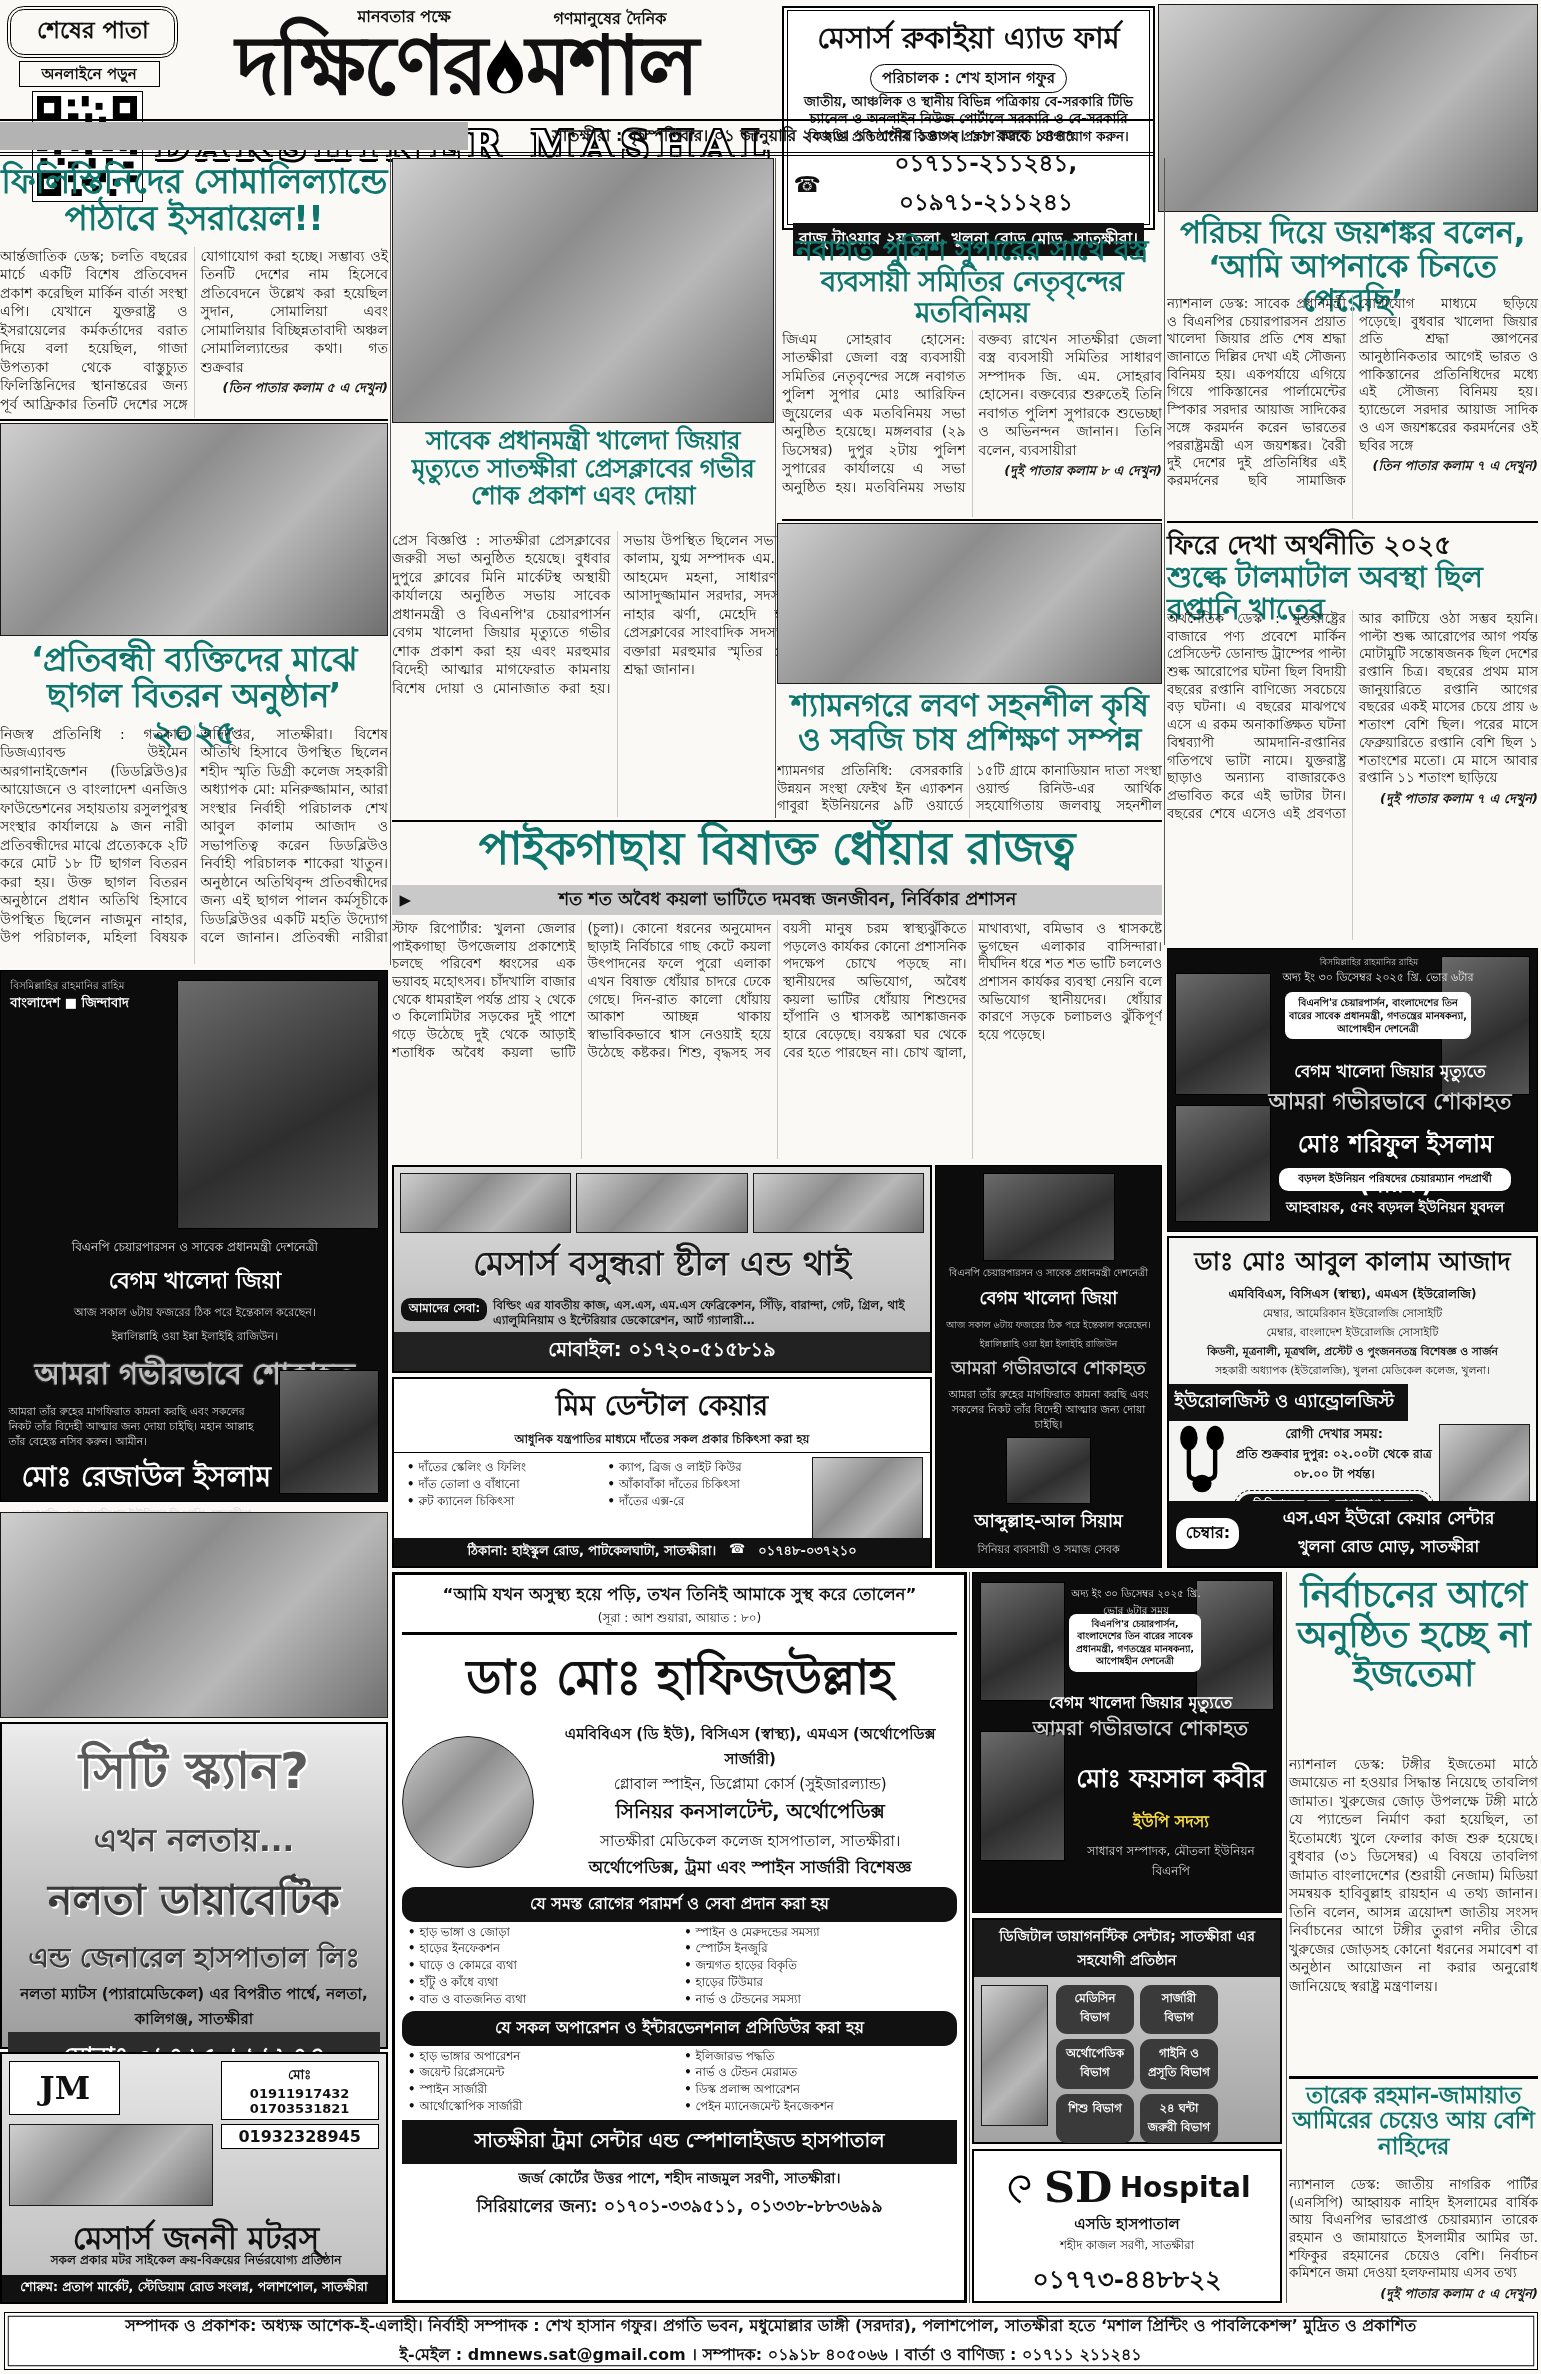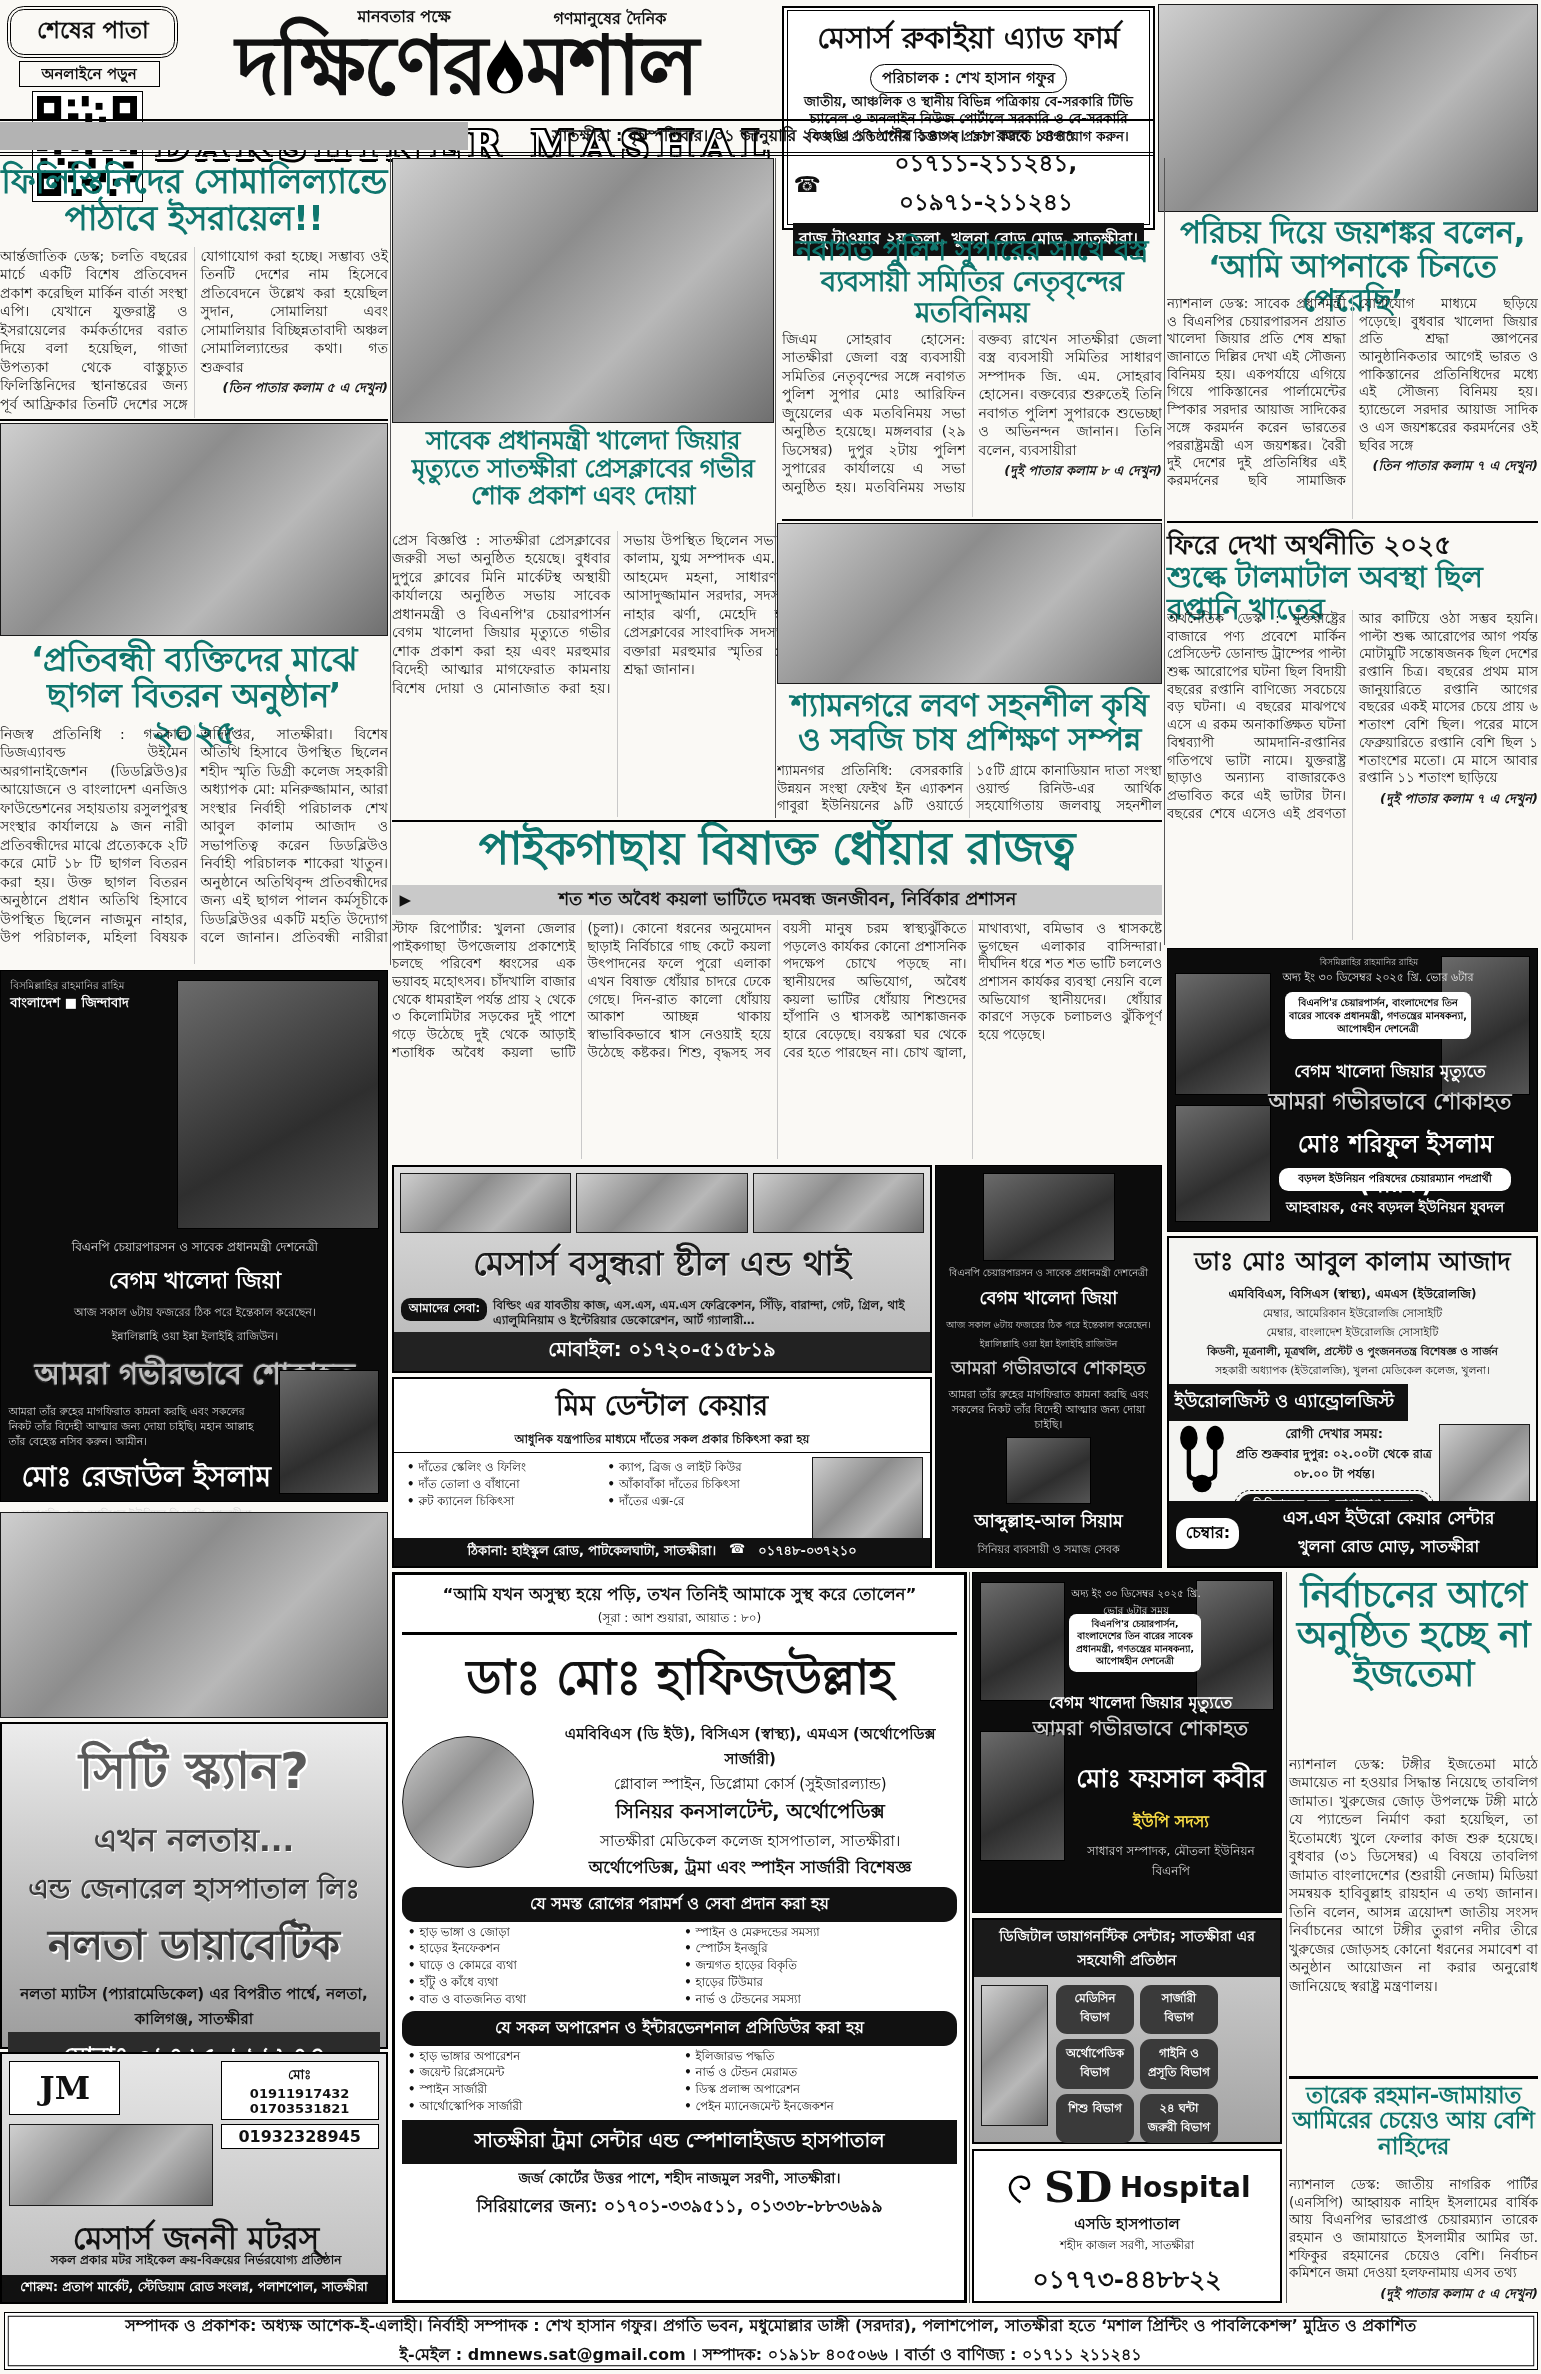--- a/index.html
+++ b/index.html
@@ -140,22 +140,22 @@
       <div style="font-size:10.2px;color:#c5c5c5;align-self:flex-start;margin-left:13px;">সাবেক সভাপতি, ৭নং আলিপুর ইউনিয়ন যুবদল, সাতক্ষীরা</div>
     </div>
     <div class="abs photo-dark" style="left:278px;top:399px;width:100px;height:124px;"></div>
   </div>
 
   <div class="abs photo" style="left:0;top:1512px;width:388px;height:206px;"></div>
 
   <div class="abs" style="left:0;top:1722px;width:388px;height:327px;border:2.8px solid #000;background:linear-gradient(180deg,#ececec,#9c9c9c);display:flex;flex-direction:column;align-items:center;justify-content:space-between;padding:9.3px 5.6px 0;">
     <div style="font-size:50px;font-weight:bold;color:#5a5a5a;text-shadow:1.9px 1.9px 0 #fff,-1.9px -1.9px 0 #fff,1.9px -1.9px 0 #fff,-1.9px 1.9px 0 #fff;">সিটি স্ক্যান?</div>
     <div style="font-size:31px;font-weight:bold;color:#444;text-shadow:0.9px 0.9px 0 #fff;">এখন নলতায়...</div>
+    <div style="font-size:41px;font-weight:bold;color:#3a3a3a;text-shadow:1.9px 1.9px 0 #fff;">নলতা ডায়াবেটিক</div>
     <div style="font-size:27px;font-weight:bold;color:#3a3a3a;text-shadow:0.9px 0.9px 0 #fff;">এন্ড জেনারেল হাসপাতাল লিঃ</div>
-    <div style="font-size:41px;font-weight:bold;color:#3a3a3a;text-shadow:1.9px 1.9px 0 #fff;">নলতা ডায়াবেটিক</div>
     <div style="font-size:15px;font-weight:bold;text-align:center;color:#111;">নলতা ম্যাটস (প্যারামেডিকেল) এর বিপরীত পার্শ্বে, নলতা, কালিগঞ্জ, সাতক্ষীরা</div>
     <div class="bar-dark" style="width:100%;font-size:25px;padding:4.6px 0;background:#2b2b2b;">মোবাঃ ০১৭৬৫-২২১৮৭৪</div>
   </div>
 
   <div class="abs" style="left:0;top:2052px;width:388px;height:252px;border:2.8px solid #000;background:linear-gradient(180deg,#e6e6e6,#bdbdbd);">
     <div class="abs" style="left:7.4px;top:7.4px;width:111px;height:54px;border:1.9px solid #000;background:#fff;display:flex;align-items:center;justify-content:center;font-family:'DejaVu Serif',serif;font-size:32px;font-weight:bold;">JM</div>
     <div class="abs" style="right:7.4px;top:7.4px;width:158px;border:1.9px solid #000;background:#fff;padding:2.8px 5.6px;font-size:13px;font-weight:bold;text-align:center;">
       <span>মোঃ</span>
       <div>01911917432</div>
       <div>01703531821</div>

